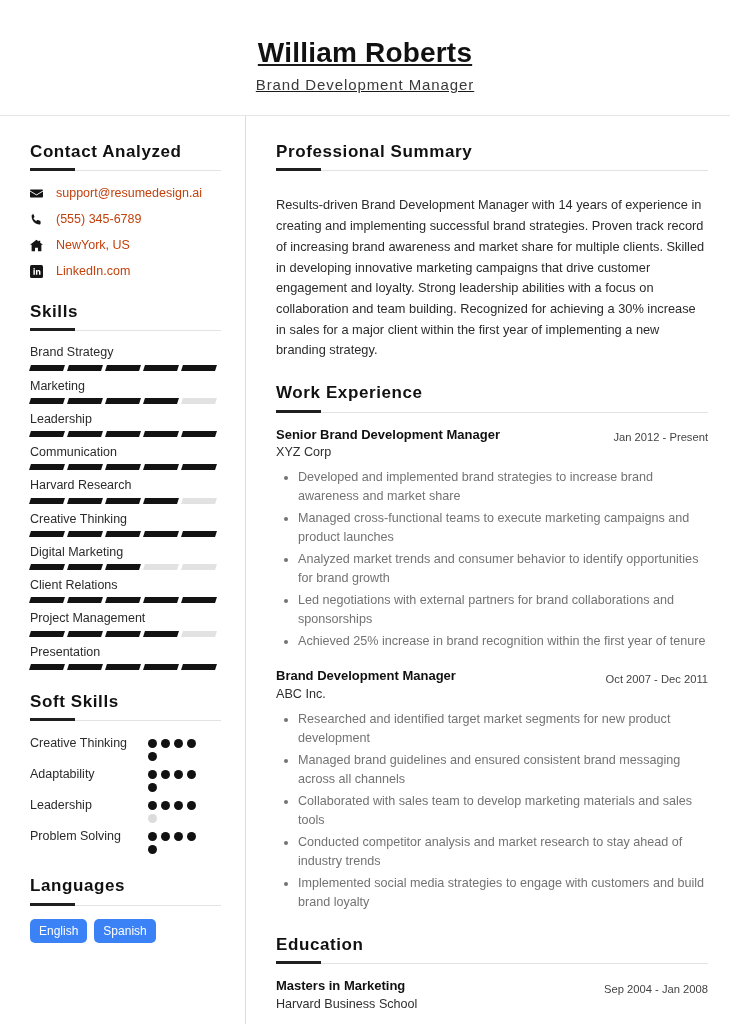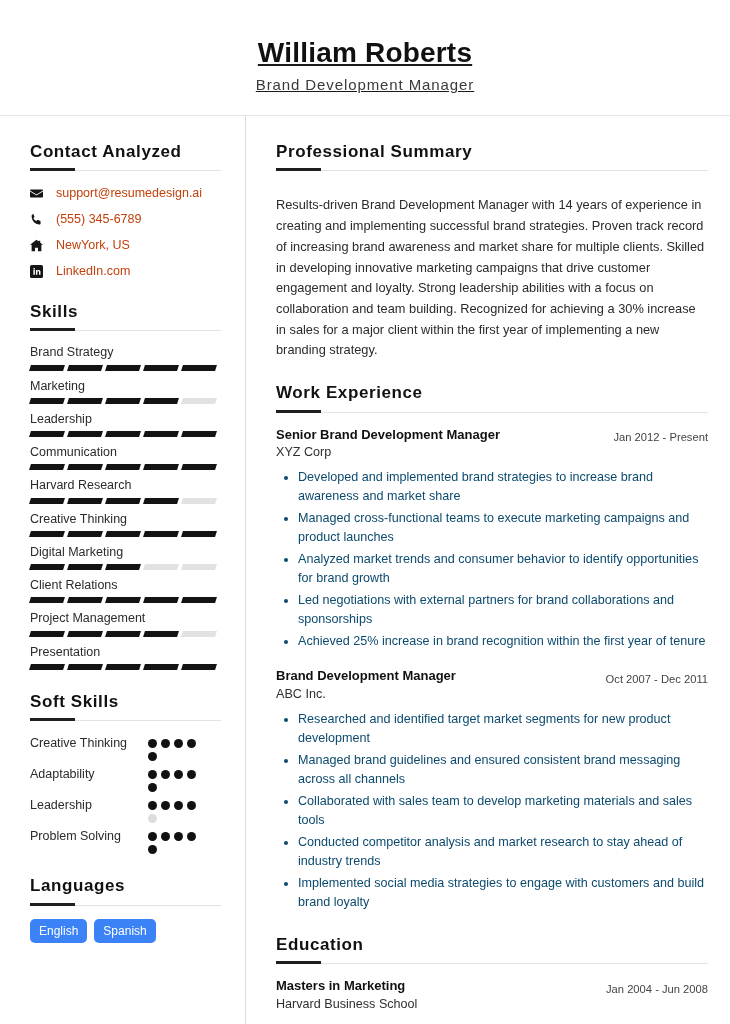--- a/index.html
+++ b/index.html
@@ -208,21 +208,21 @@
     margin-top: 1px;
     line-height: 1.4;
   }
   .bullets {
     margin: 6px 0 0 0;
     padding-left: 22px;
   }
   .bullets li {
     font-size: 12.6px;
     line-height: 1.55;
-    color: #0c4a6e;
+    color: #737373;
     margin-bottom: 2px;
   }
   .entry-desc {
     font-size: 12.6px;
     line-height: 1.56;
     color: #2b2b2b;
     margin-top: 9px;
   }
 </style>
 </head>
@@ -513,21 +513,21 @@
       <div class="section">
         <div class="section-head">
           <h2>Education</h2>
           <span class="rule-light"></span>
           <span class="rule-dark"></span>
         </div>
         <div id="education-list">
             <div class="entry">
               <div class="entry-top">
                 <div class="entry-role">Masters in Marketing</div>
-                <div class="entry-date">Jan 2004 - Jun 2008</div>
+                <div class="entry-date">Sep 2004 - Jan 2008</div>
               </div>
               <div class="entry-org">Harvard Business School</div>
               <div class="entry-desc">Focused on advanced marketing strategies and brand development techniques.</div>
             </div>
           </div>
       </div>
 
     </div>
   </div>
 </div>

